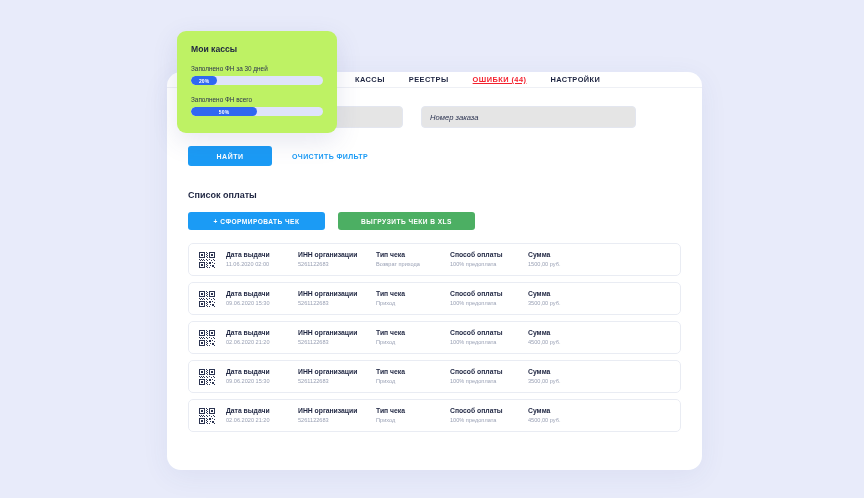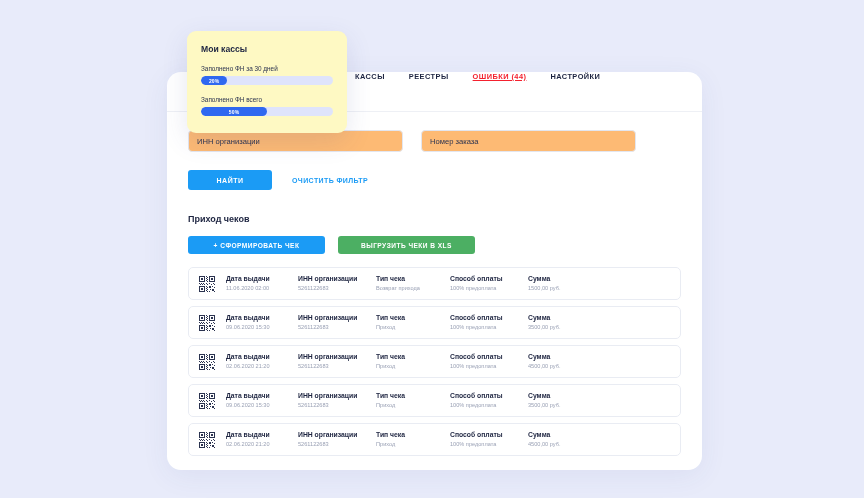--- a/index.html
+++ b/index.html
@@ -24,24 +24,24 @@
     width: 535px;
     height: 398px;
     background: #ffffff;
     border-radius: 14px;
     box-shadow: 0 6px 28px rgba(60, 70, 140, 0.07);
     overflow: hidden;
   }
 
   
   #top-nav {
-    height: 40px;
+    height: 16px;
     border-bottom: 1px solid #eef0f5;
     display: flex;
-    align-items: flex-start;
+    align-items: center;
     padding: 0 16px;
   }
   .nav-item {
     font-size: 7.4px;
     font-weight: bold;
     letter-spacing: 0.45px;
     color: #1d2440;
     text-transform: uppercase;
     white-space: nowrap;
     cursor: pointer;
@@ -57,26 +57,27 @@
 
   
   #filter-row {
     display: flex;
     gap: 18px;
   }
   .text-input {
     height: 22px;
     border: 1px solid #e3e6ef;
     border-radius: 4px;
-    background: #fdba74;
+    background: #e5e5e5;
     font-family: "Liberation Sans", sans-serif;
     font-size: 7.6px;
     color: #2b3350;
     padding: 0 8px;
     outline: none;
+    font-style: italic;
   }
   #inn-input   { width: 215px; }
   #order-input { width: 215px; }
   .text-input::placeholder { color: #2b3350; opacity: 1; }
 
   
   #filter-actions {
     display: flex;
     align-items: center;
     margin-top: 18px;
@@ -170,25 +171,25 @@
   }
   .col-date   { width: 72px; }
   .col-inn    { width: 78px; }
   .col-type   { width: 74px; }
   .col-pay    { width: 78px; }
   .col-sum    { width: 80px; }
 
   
   #my-cashboxes-popup {
     position: absolute;
-    left: 187px;
+    left: 177px;
     top: 31px;
     width: 160px;
     height: 102px;
-    background: #fef9c3;
+    background: #bef264;
     border-radius: 9px;
     box-shadow: 0 8px 26px rgba(60, 70, 140, 0.13);
     padding: 13px 14px 0 14px;
     z-index: 20;
   }
   #popup-title {
     font-size: 8.6px;
     font-weight: bold;
     color: #1d2440;
   }
@@ -237,21 +238,21 @@
     <div id="filter-row">
       <input id="inn-input" class="text-input" type="text" placeholder="ИНН организации" style="">
       <input id="order-input" class="text-input" type="text" placeholder="Номер заказа" style="">
     </div>
 
     <div id="filter-actions">
       <button id="find-button">НАЙТИ</button>
       <span id="clear-filter-link">ОЧИСТИТЬ ФИЛЬТР</span>
     </div>
 
-    <div id="section-title">Приход чеков</div>
+    <div id="section-title">Список оплаты</div>
 
     <div id="action-row">
       <button id="create-check-button" class="action-button">+ СФОРМИРОВАТЬ ЧЕК</button>
       <button id="export-xls-button" class="action-button">ВЫГРУЗИТЬ ЧЕКИ В XLS</button>
     </div>
 
     <div id="receipt-list">
 
       <div class="receipt-row">
         <svg class="qr-icon" width="18" height="18" viewBox="0 0 18 18" shape-rendering="crispEdges">

